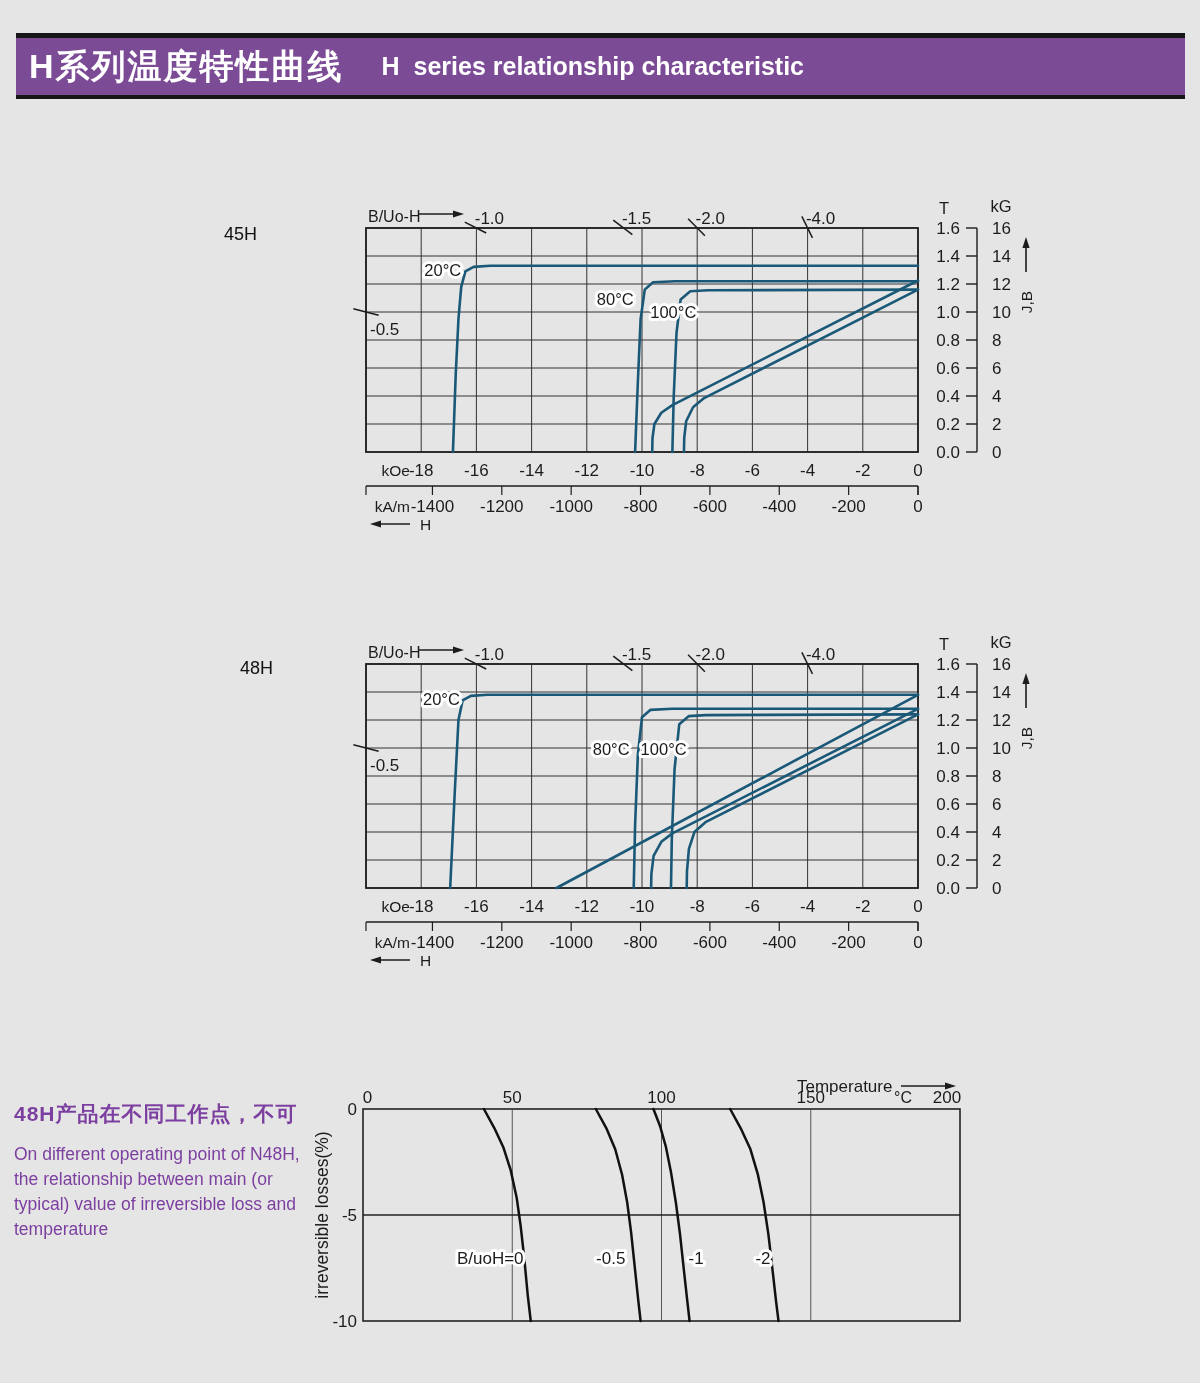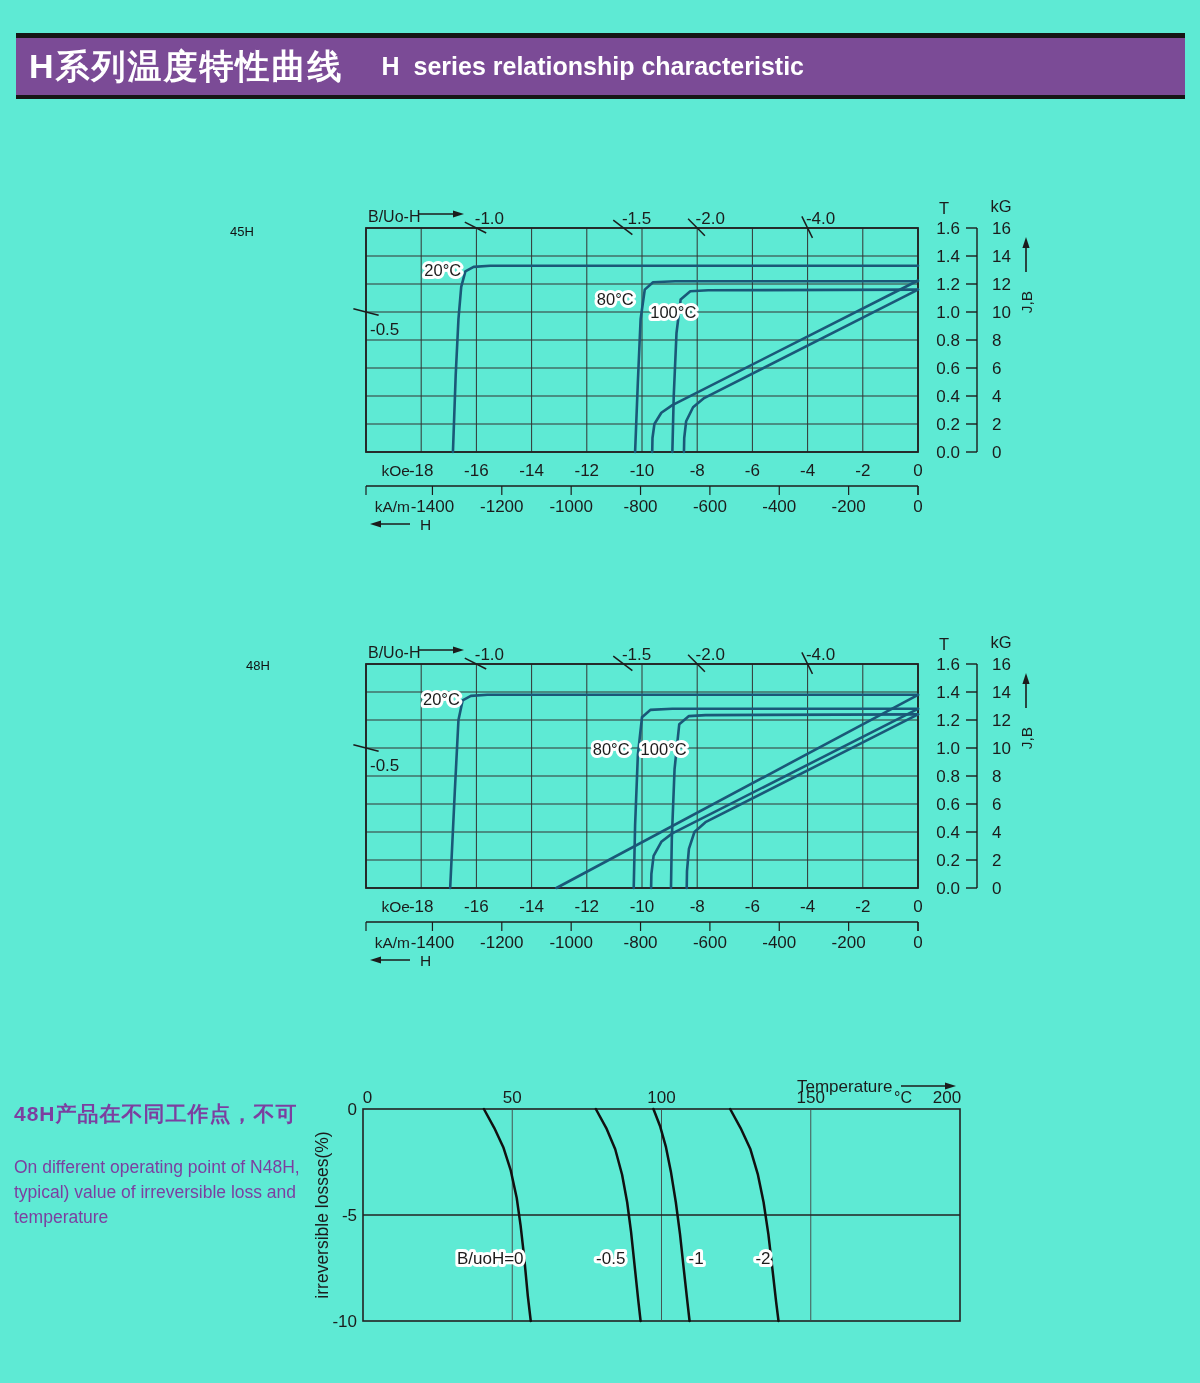--- a/index.html
+++ b/index.html
@@ -1,32 +1,32 @@
 <!DOCTYPE html>
 <html><head>
 <meta charset="utf-8">
 <style>
   html,body{margin:0;padding:0;background:#ffffff;}
   body{width:1200px;height:1383px;position:relative;font-family:"Liberation Sans",sans-serif;overflow:hidden;}
-  .page{position:absolute;left:0;top:0;width:1200px;height:1383px;background:#5eead4;}
+  .page{position:absolute;left:0;top:0;width:1200px;height:1383px;background:#e5e5e5;}
   .banner{position:absolute;left:16px;top:33px;width:1169px;height:66px;box-sizing:border-box;
           border-top:5px solid #161616;border-bottom:4px solid #161616;
           display:flex;align-items:center;padding-left:13px;color:#ffffff;}
   .banner .zh{font-size:34px;font-weight:bold;letter-spacing:2px;white-space:pre;}
   .banner .en{font-size:25px;font-weight:bold;margin-left:38px;white-space:pre;}
-  .grade-label{position:absolute;font-size:13px;color:#111111;margin-left:6px;}
+  .grade-label{position:absolute;font-size:18px;color:#111111;}
   .g1{left:224px;top:224px;}
   .g2{left:240px;top:658px;}
   svg{position:absolute;}
   #chart1{left:340px;top:190px;}
   #chart2{left:340px;top:626px;}
   #chart3{left:270px;top:1060px;}
   .note{position:absolute;left:14px;top:1098px;width:310px;}
   .note-zh{font-size:21px;font-weight:bold;line-height:31px;letter-spacing:1px;}
-  .note-en{font-size:17.5px;line-height:25px;margin-top:26px;}
+  .note-en{font-size:17.5px;line-height:25px;margin-top:13px;}
 </style>
 </head>
 <body>
 
 <div class="page">
 
   <div class="banner" style="background: rgb(123, 75, 150); border-top-color: rgb(22, 22, 22); border-bottom-color: rgb(22, 22, 22); color: rgb(255, 255, 255);">
     <span class="zh">H系列温度特性曲线</span>
     <span class="en">H  series relationship characteristic</span>
   </div>
@@ -299,18 +299,19 @@
         <text x="762.99" y="1258.46" font-size="17" text-anchor="middle" dominant-baseline="central" fill="#1c1c1c" font-family="&quot;Liberation Sans&quot;, sans-serif" stroke="#ffffff" stroke-width="6" paint-order="stroke" stroke-linejoin="round">-2</text>
       </g>
     </svg>
 
   <div class="note" style="color: rgb(124, 63, 160);">
     <div class="note-zh">
       <div>48H产品在不同工作点，不可</div>
     </div>
     <div class="note-en">
       <div>On different operating point of N48H,</div>
+      <div>the relationship between main (or</div>
       <div>typical) value of irreversible loss and</div>
       <div>temperature</div>
     </div>
   </div>
 
 </div>
 
 </body></html>

